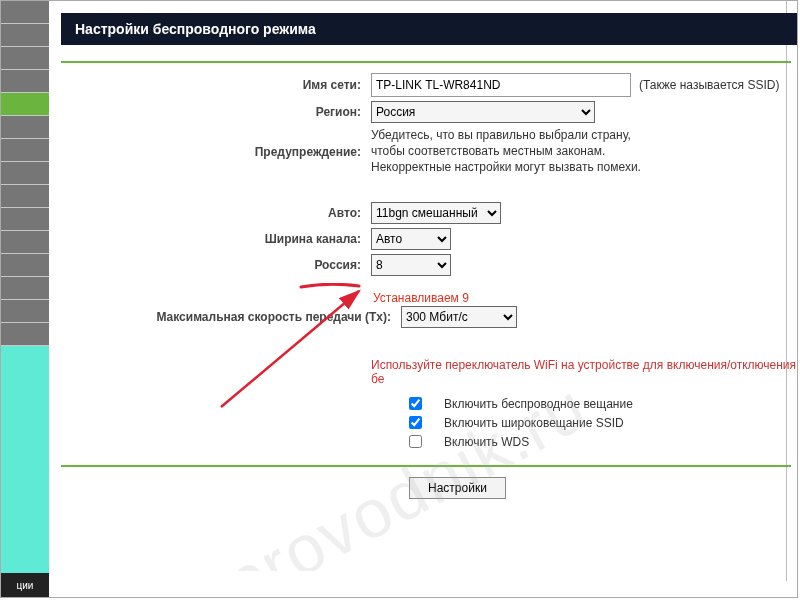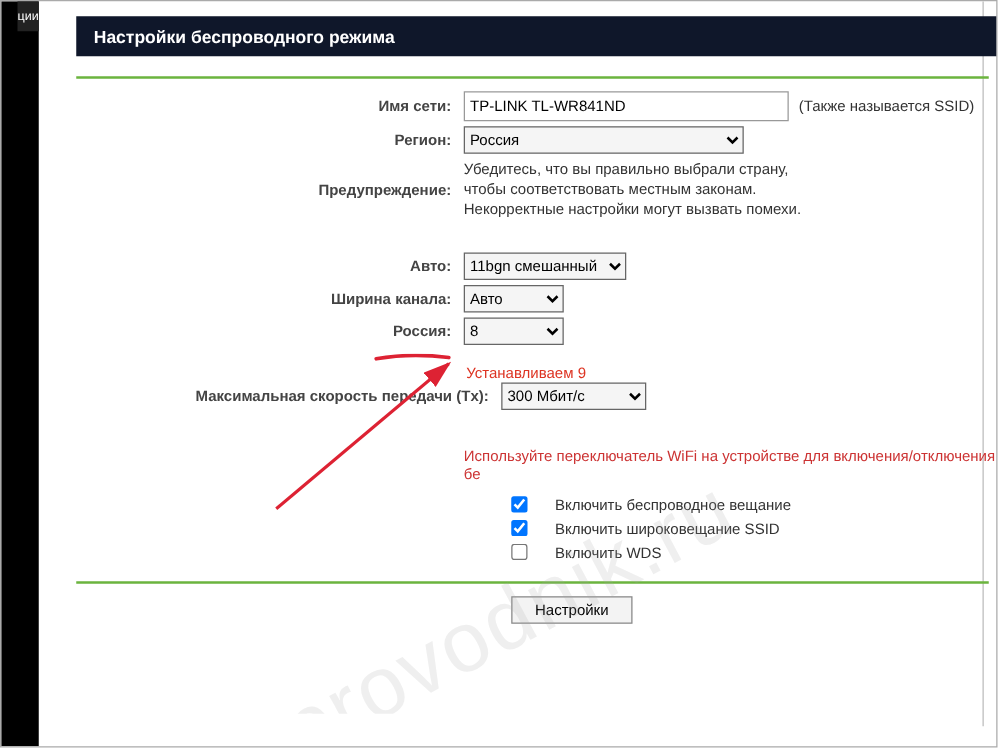--- a/index.html
+++ b/index.html
@@ -16,25 +16,25 @@
   .outer {
     border: 1px solid #aaa;
     width: 796px;
     height: 596px;
     position: relative;
     overflow: hidden;
   }
   .sidebar {
     position: absolute;
     left: 0; top: 0;
-    width: 30px;
+    width: 48px;
     height: 100%;
-    background: #000000;
-    display: flex;
-    flex-direction: row;
+    background: #5eead4;
+    display: flex;
+    flex-direction: column;
   }
   .sidebar .item {
     height: 22px;
     border-bottom: 1px solid #c8c8c8;
     background: #767676;
   }
   .sidebar .item.active {
     background: #6bb43e;
   }
   .sidebar .bottom-cap {

